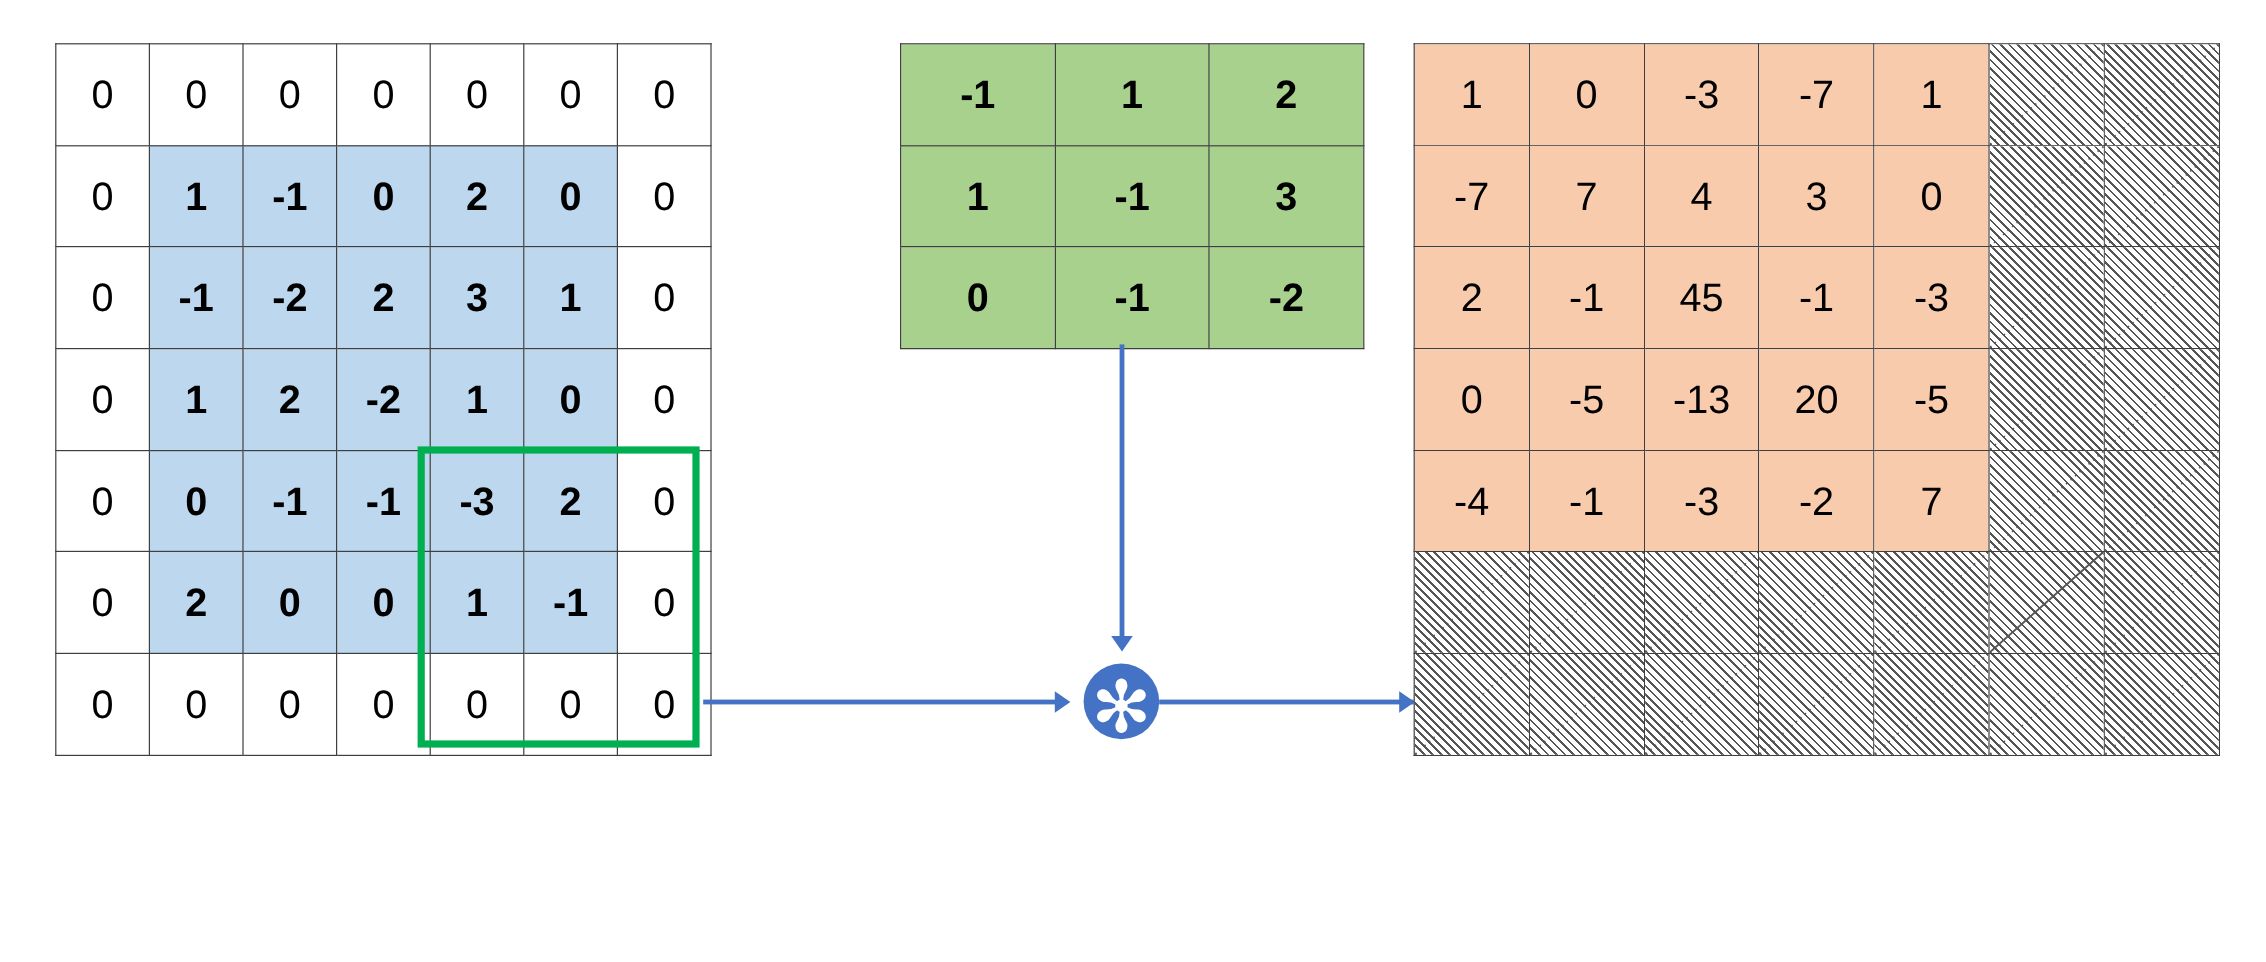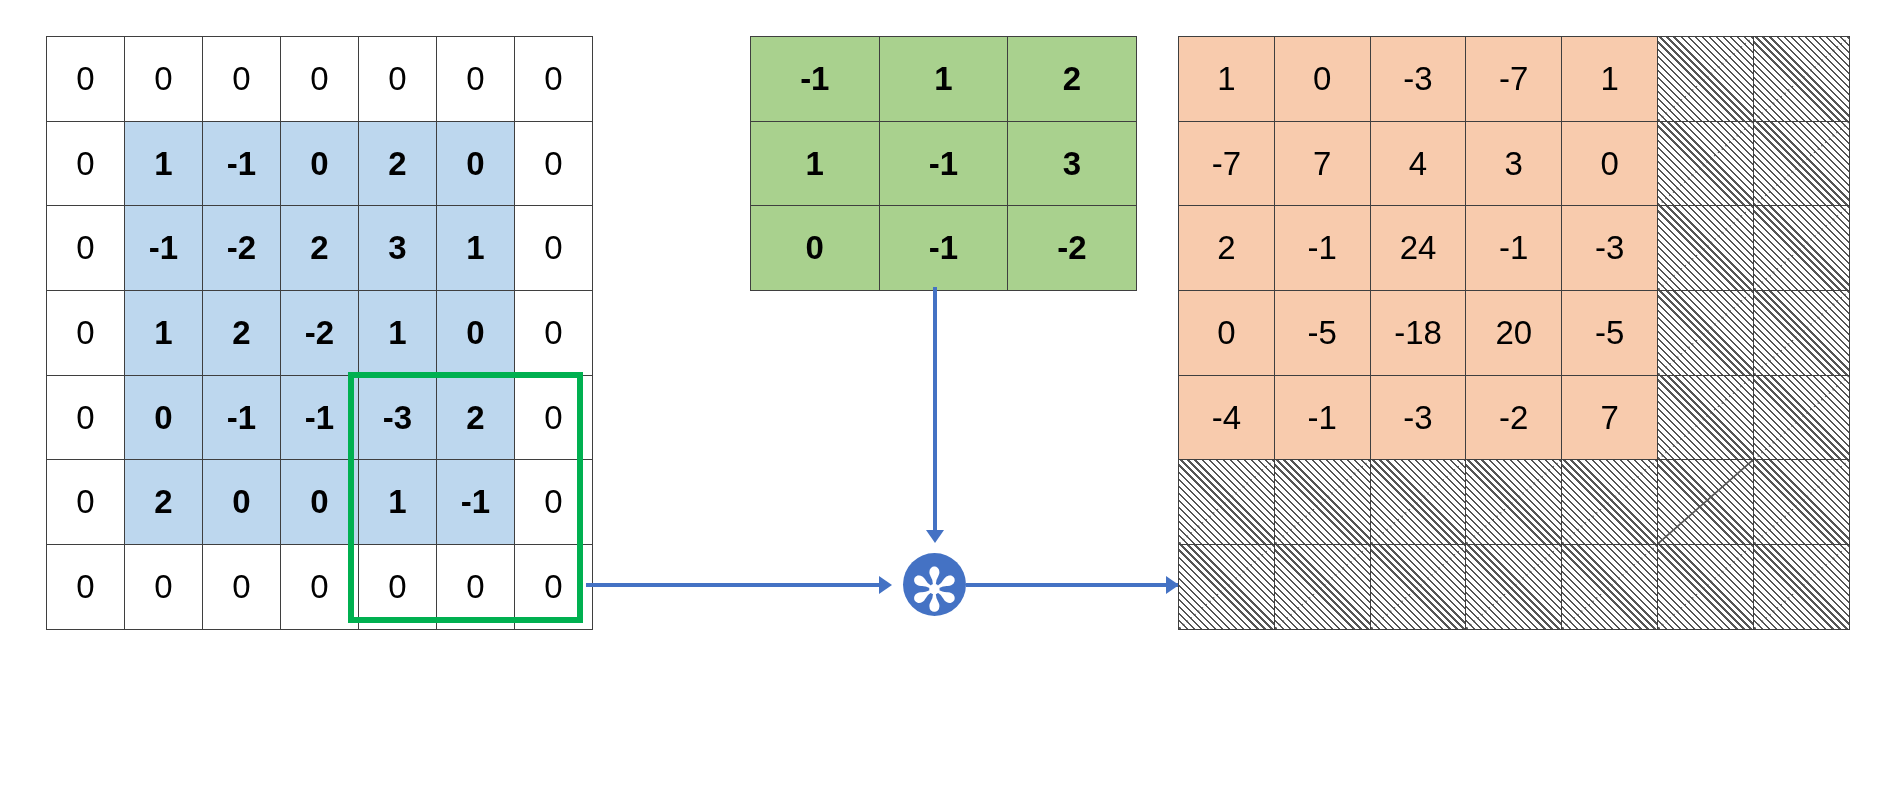--- a/index.html
+++ b/index.html
@@ -302,38 +302,38 @@
           </td>
           <td class="empty">
             <svg class="diag" viewBox="0 0 100 100" preserveAspectRatio="none">
               <line x1="0" y1="100" x2="100" y2="0" stroke="#555555" vector-effect="non-scaling-stroke" stroke-width="1.4" stroke-dasharray="2 3"></line>
             </svg>
           </td>
         </tr>
         <tr>
           <td class="filled">2</td>
           <td class="filled">-1</td>
-          <td class="filled">24</td>
+          <td class="filled">45</td>
           <td class="filled">-1</td>
           <td class="filled">-3</td>
           <td class="empty">
             <svg class="diag" viewBox="0 0 100 100" preserveAspectRatio="none">
               <line x1="0" y1="100" x2="100" y2="0" stroke="#555555" vector-effect="non-scaling-stroke" stroke-width="1.4" stroke-dasharray="2 3"></line>
             </svg>
           </td>
           <td class="empty">
             <svg class="diag" viewBox="0 0 100 100" preserveAspectRatio="none">
               <line x1="0" y1="100" x2="100" y2="0" stroke="#555555" vector-effect="non-scaling-stroke" stroke-width="1.4" stroke-dasharray="2 3"></line>
             </svg>
           </td>
         </tr>
         <tr>
           <td class="filled">0</td>
           <td class="filled">-5</td>
-          <td class="filled">-18</td>
+          <td class="filled">-13</td>
           <td class="filled">20</td>
           <td class="filled">-5</td>
           <td class="empty">
             <svg class="diag" viewBox="0 0 100 100" preserveAspectRatio="none">
               <line x1="0" y1="100" x2="100" y2="0" stroke="#555555" vector-effect="non-scaling-stroke" stroke-width="1.4" stroke-dasharray="2 3"></line>
             </svg>
           </td>
           <td class="empty">
             <svg class="diag" viewBox="0 0 100 100" preserveAspectRatio="none">
               <line x1="0" y1="100" x2="100" y2="0" stroke="#555555" vector-effect="non-scaling-stroke" stroke-width="1.4" stroke-dasharray="2 3"></line>

